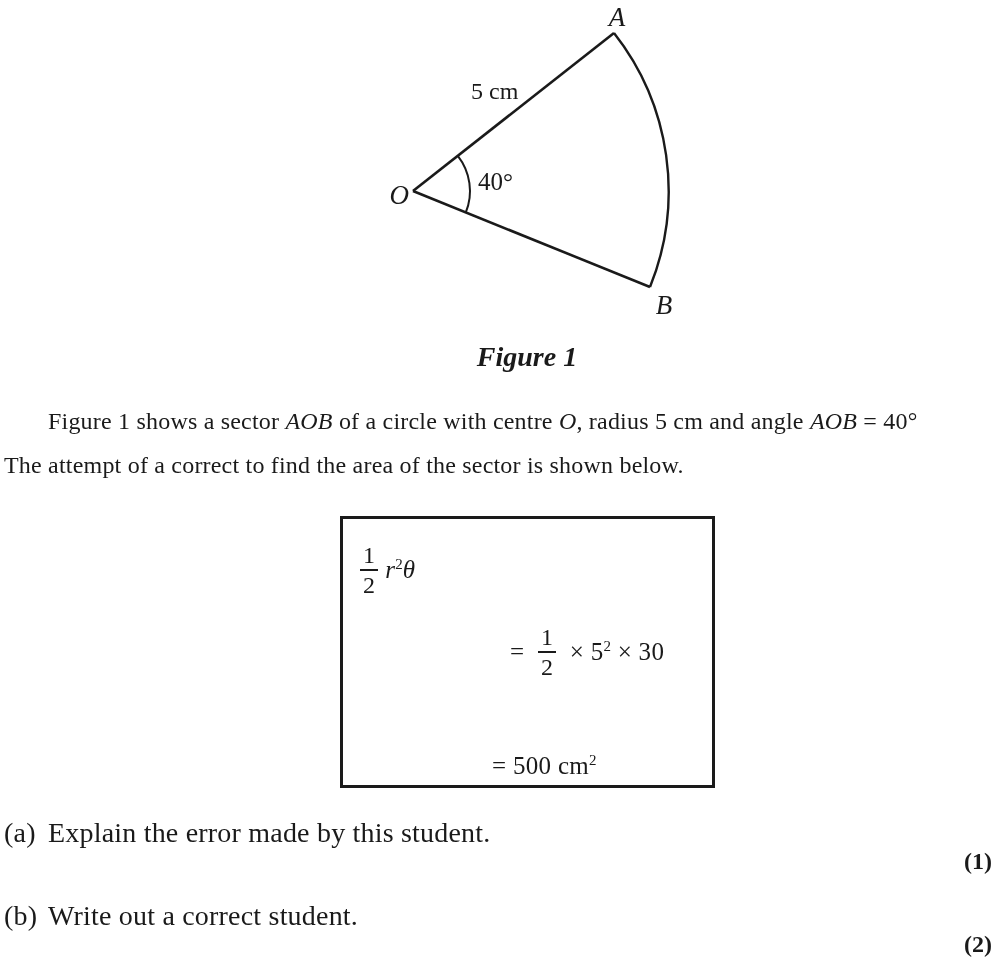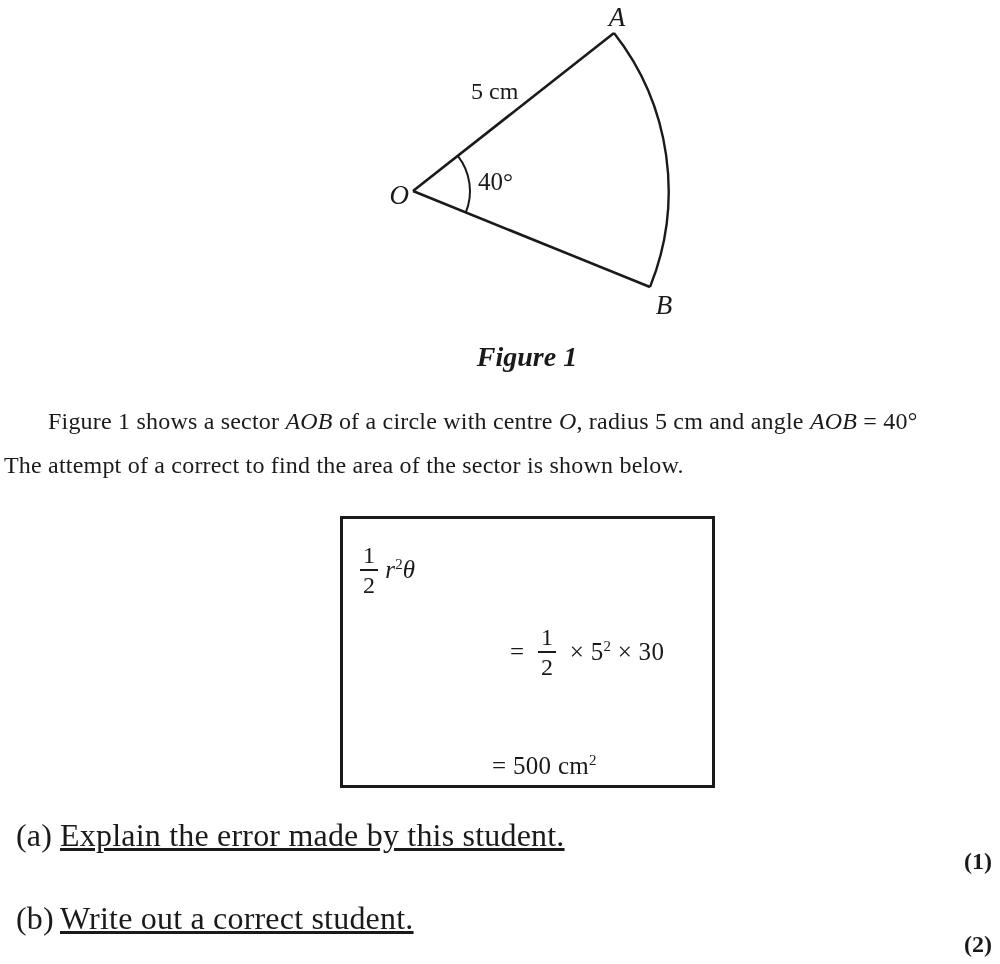--- a/index.html
+++ b/index.html
@@ -44,21 +44,21 @@
   #eq-line-3 { top: 205px; left: 149px; margin-top: 28px; }
   .frac {
     display: inline-block; text-align: center; vertical-align: middle;
     margin: 0 7px; line-height: 1.12; font-size: 24px; position: relative; top: -2px;
   }
   .frac .den { border-top: 2px solid #1a1a1a; padding: 1px 3px 0 3px; display: block; }
   .frac .num { padding: 0 3px; display: block; }
   .eq-line sup { font-size: 15px; letter-spacing: 0; }
 
   
-  .question-row { left: 16px; font-size: 32px; letter-spacing: 0.2px; white-space: nowrap; text-decoration: underline; }
+  .question-row { left: 4px; font-size: 28px; letter-spacing: 0.2px; white-space: nowrap; }
   #question-row-a { top: 817px; }
   #question-row-b { top: 900px; }
   .q-label { display: inline-block; width: 44px; }
   .marks { position: absolute; right: 8px; font-size: 24px; font-weight: bold; }
   #marks-a { top: 848px; }
   #marks-b { top: 931px; }
 </style>
 </head>
 <body>
 

